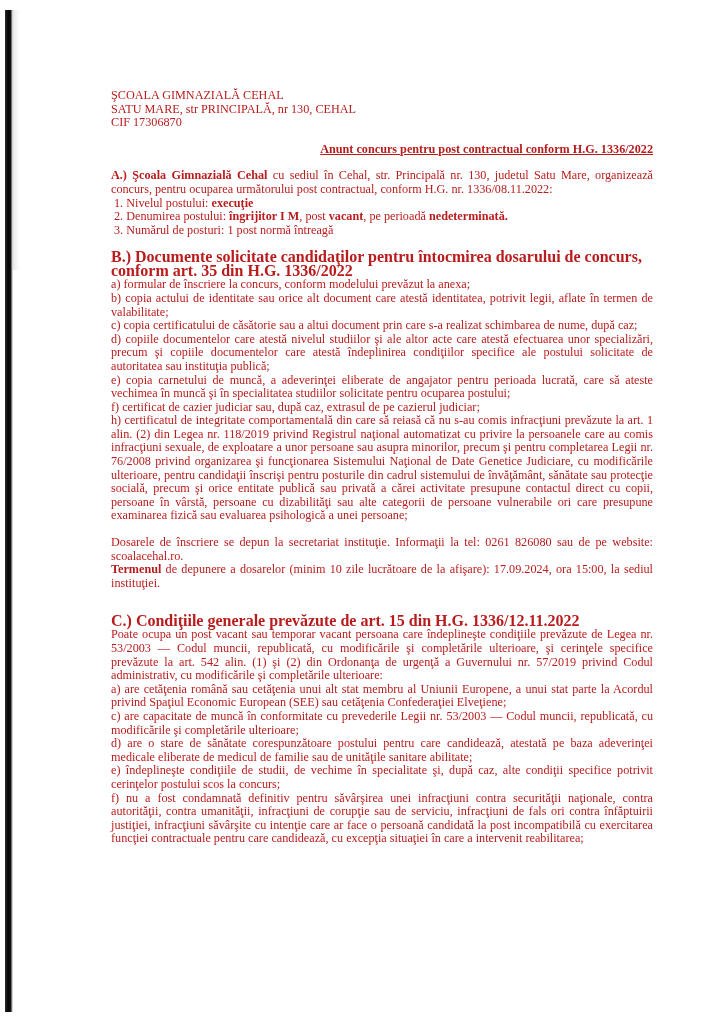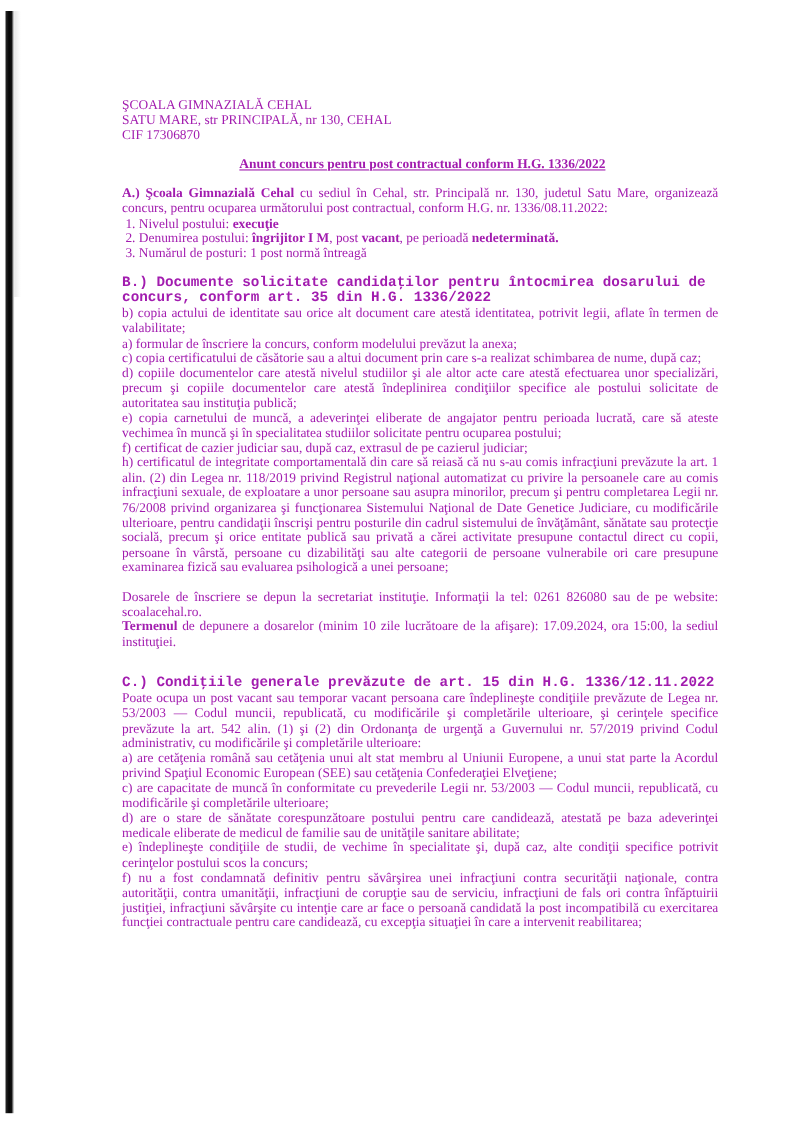--- a/index.html
+++ b/index.html
@@ -8,28 +8,28 @@
     position: absolute; left: 5px; top: 10px; width: 8px; height: 1002px;
     background: linear-gradient(to right, #2a2a2a 0%, #050505 40%, #111 70%, #bdbdbd 90%, #f4f4f4 100%);
   }
   .scan-edge-soft {
     position: absolute; left: 13px; top: 10px; width: 6px; height: 260px;
     background: linear-gradient(to right, #d8d8d8, #ffffff);
     opacity: 0.6;
   }
   .page {
     position: absolute; left: 111px; top: 89px; width: 542px;
-    font-family: "Liberation Serif", serif; font-size: 12.2px; line-height: 13.6px; color: #a21caf;
+    font-family: "Liberation Serif", serif; font-size: 12.2px; line-height: 13.6px; color: #b91c1c;
   }
   .header-line { white-space: nowrap; }
   .title {
-    text-align: center; font-weight: bold; text-decoration: underline;
+    text-align: right; font-weight: bold; text-decoration: underline;
     margin-top: 13px; margin-bottom: 13px; padding-left: 4px;
   }
-  .section-heading { font-weight: bold; font-size: 13px; line-height: 14px; font-family: Liberation Mono, monospace; }
+  .section-heading { font-weight: bold; font-size: 16px; line-height: 14px; }
   .para { text-align: justify; }
   .indent { padding-left: 3px; }
   .gap { height: 13px; }
   .gap-s { height: 11px; }
   b { font-weight: bold; }
 </style>
 </head>
 <body>
 
 <div class="scan-edge"></div>
@@ -49,22 +49,22 @@
     <div class="para"><b>A.)</b> <b>Şcoala Gimnazială Cehal</b><span> cu sediul în Cehal, str. Principală nr. 130, judetul Satu Mare, organizează concurs, pentru ocuparea următorului post contractual, conform H.G. nr. 1336/08.11.2022:</span></div>
     <div class="indent"><span>1. Nivelul postului: </span><b>execuţie</b></div>
     <div class="indent"><span>2. Denumirea postului: </span><b>îngrijitor I M</b><span>, post </span><b>vacant</b><span>, pe perioadă </span><b>nedeterminată.</b></div>
     <div class="indent">3. Numărul de posturi: 1 post normă întreagă</div>
   </div>
 
   <div class="gap"></div>
 
   <div>
     <div class="section-heading">B.) Documente solicitate candidaţilor pentru întocmirea dosarului de concurs, conform art. 35 din H.G. 1336/2022</div>
+    <div class="para">a) formular de înscriere la concurs, conform modelului prevăzut la anexa;</div>
     <div class="para">b) copia actului de identitate sau orice alt document care atestă identitatea, potrivit legii, aflate în termen de valabilitate;</div>
-    <div class="para">a) formular de înscriere la concurs, conform modelului prevăzut la anexa;</div>
     <div class="para">c) copia certificatului de căsătorie sau a altui document prin care s-a realizat schimbarea de nume, după caz;</div>
     <div class="para">d) copiile documentelor care atestă nivelul studiilor şi ale altor acte care atestă efectuarea unor specializări, precum şi copiile documentelor care atestă îndeplinirea condiţiilor specifice ale postului solicitate de autoritatea sau instituţia publică;</div>
     <div class="para">e) copia carnetului de muncă, a adeverinţei eliberate de angajator pentru perioada lucrată, care să ateste vechimea în muncă şi în specialitatea studiilor solicitate pentru ocuparea postului;</div>
     <div class="para">f) certificat de cazier judiciar sau, după caz, extrasul de pe cazierul judiciar;</div>
     <div class="para">h) certificatul de integritate comportamentală din care să reiasă că nu s-au comis infracţiuni prevăzute la art. 1 alin. (2) din Legea nr. 118/2019 privind Registrul naţional automatizat cu privire la persoanele care au comis infracţiuni sexuale, de exploatare a unor persoane sau asupra minorilor, precum şi pentru completarea Legii nr. 76/2008 privind organizarea şi funcţionarea Sistemului Naţional de Date Genetice Judiciare, cu modificările ulterioare, pentru candidaţii înscrişi pentru posturile din cadrul sistemului de învăţământ, sănătate sau protecţie socială, precum şi orice entitate publică sau privată a cărei activitate presupune contactul direct cu copii, persoane în vârstă, persoane cu dizabilităţi sau alte categorii de persoane vulnerabile ori care presupune examinarea fizică sau evaluarea psihologică a unei persoane;</div>
   </div>
 
   <div class="gap"></div>
 
   <div>

